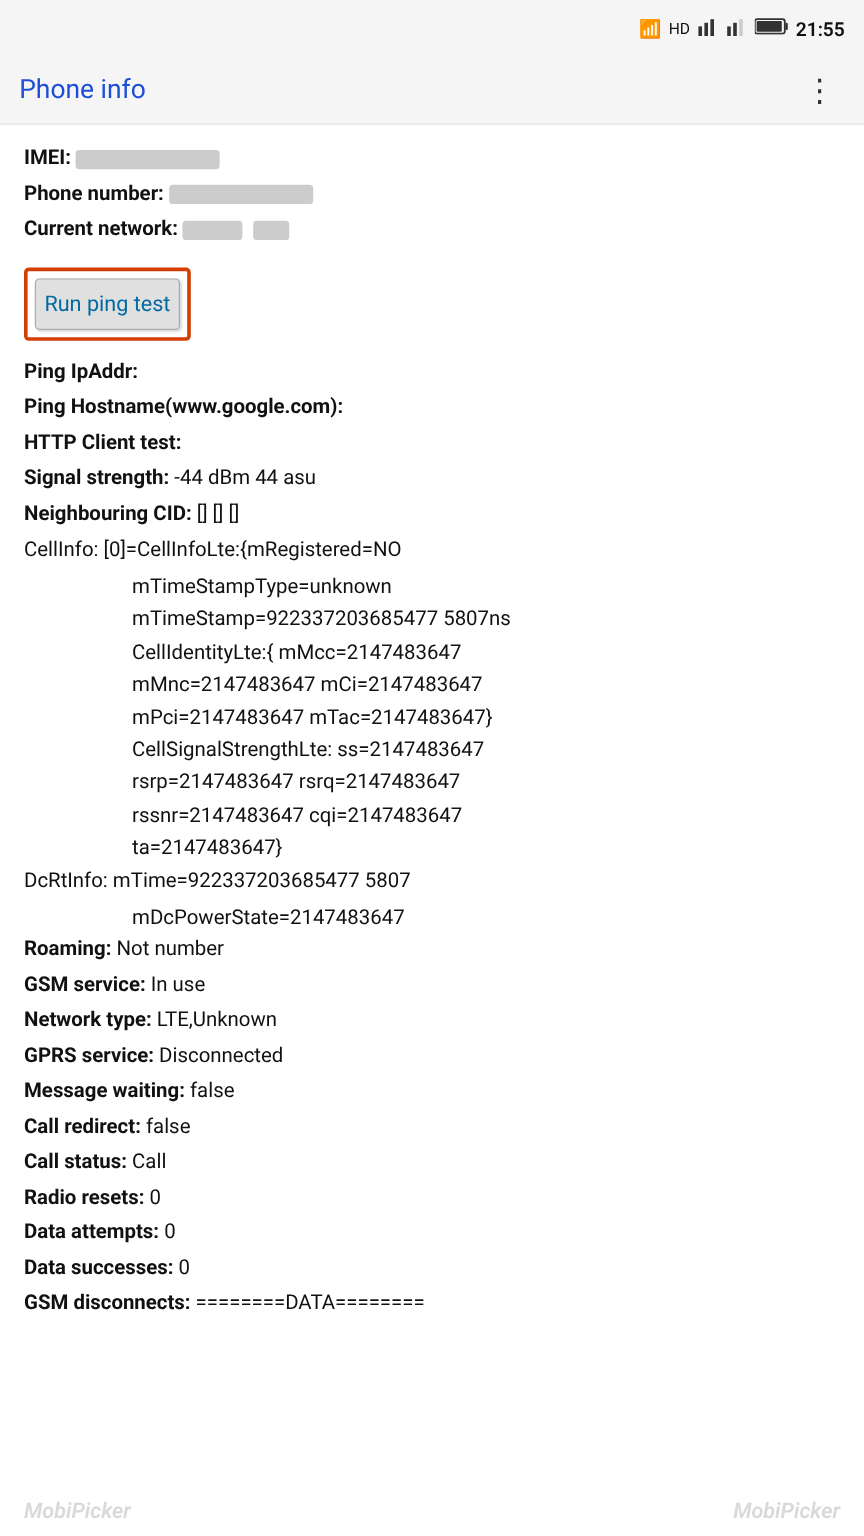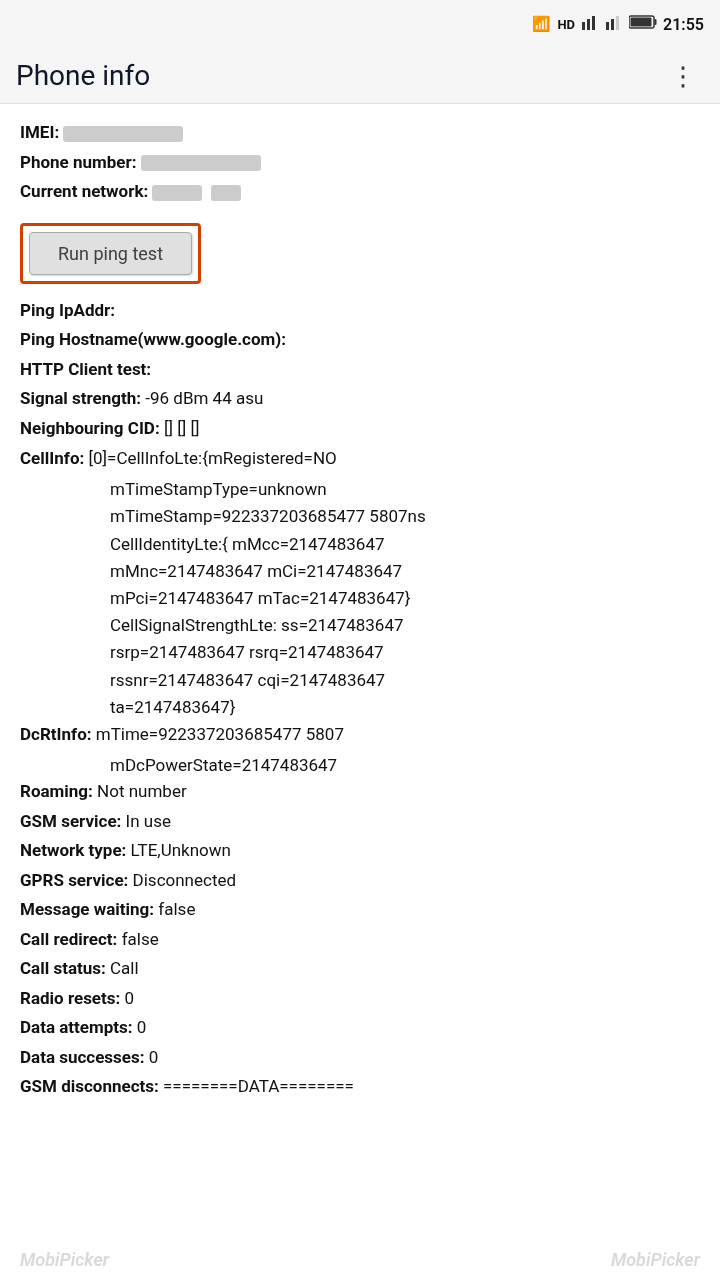--- a/index.html
+++ b/index.html
@@ -40,23 +40,23 @@
     .toolbar {
       background: #f5f5f5;
       height: 56px;
       display: flex;
       align-items: center;
       padding: 0 16px;
       border-bottom: 1px solid #e0e0e0;
       justify-content: space-between;
     }
     .toolbar-title {
-      font-size: 28px;
+      font-size: 22px;
       font-weight: 400;
-      color: #0f172a;
+      color: #1d4ed8;
     }
     .toolbar-menu {
       font-size: 26px;
       color: #333;
       cursor: pointer;
       line-height: 1;
       padding: 8px;
     }
 
     
@@ -80,36 +80,36 @@
       color: transparent;
       border-radius: 3px;
       min-width: 120px;
       height: 16px;
       vertical-align: middle;
     }
     .ping-button {
       background: #e0e0e0;
       border: 1px solid #aaa;
       border-radius: 4px;
-      padding: 10px 28px;
+      padding: 10px 7px;
       font-size: 18px;
-      color: #404040;
+      color: #0369a1;
       cursor: pointer;
       font-family: inherit;
       font-weight: 400;
       box-shadow: 1px 1px 2px rgba(0,0,0,0.15);
     }
 
     .cell-block {
       margin-bottom: 4px;
       font-size: 17px;
       line-height: 1.6;
     }
     .cell-block .label {
-      font-weight: 700;
+      font-weight: 400;
     }
     .cell-indent {
       padding-left: 90px;
       font-size: 17px;
       line-height: 1.6;
       word-break: break-all;
     }
 
     .watermark {
       position: fixed;
@@ -131,21 +131,21 @@
       font-weight: 600;
       pointer-events: none;
     }
   </style>
 </head>
 <body>
 
 <div class="status-bar">
   <div class="status-bar-right">
     <span>📶</span>
-    <span style="font-size:13px;font-weight:700;">HD</span>
+    <span style="font-size:13px;font-weight:400;">HD</span>
     <span>
       <svg width="18" height="18" viewBox="0 0 18 18">
           <rect x="1" y="9" width="3" height="8" fill="#333"></rect>
           <rect x="6" y="6" width="3" height="11" fill="#333"></rect>
           <rect x="11" y="3" width="3" height="14" fill="#333"></rect>
         </svg>
     </span>
     <span>
       <svg width="18" height="18" viewBox="0 0 18 18">
           <rect x="1" y="9" width="3" height="8" fill="#333"></rect>
@@ -206,21 +206,21 @@
   </div>
 
   
   <div class="info-row">
     <span class="label">HTTP Client test:</span>
   </div>
 
   
   <div class="info-row">
     <span class="label">Signal strength:</span>
-    <span>-96 dBm   44 asu</span>
+    <span>-44 dBm   44 asu</span>
   </div>
 
   
 
   
   <div class="info-row">
     <span class="label">Neighbouring CID:</span>
     <span>[] [] []</span>
   </div>
 

